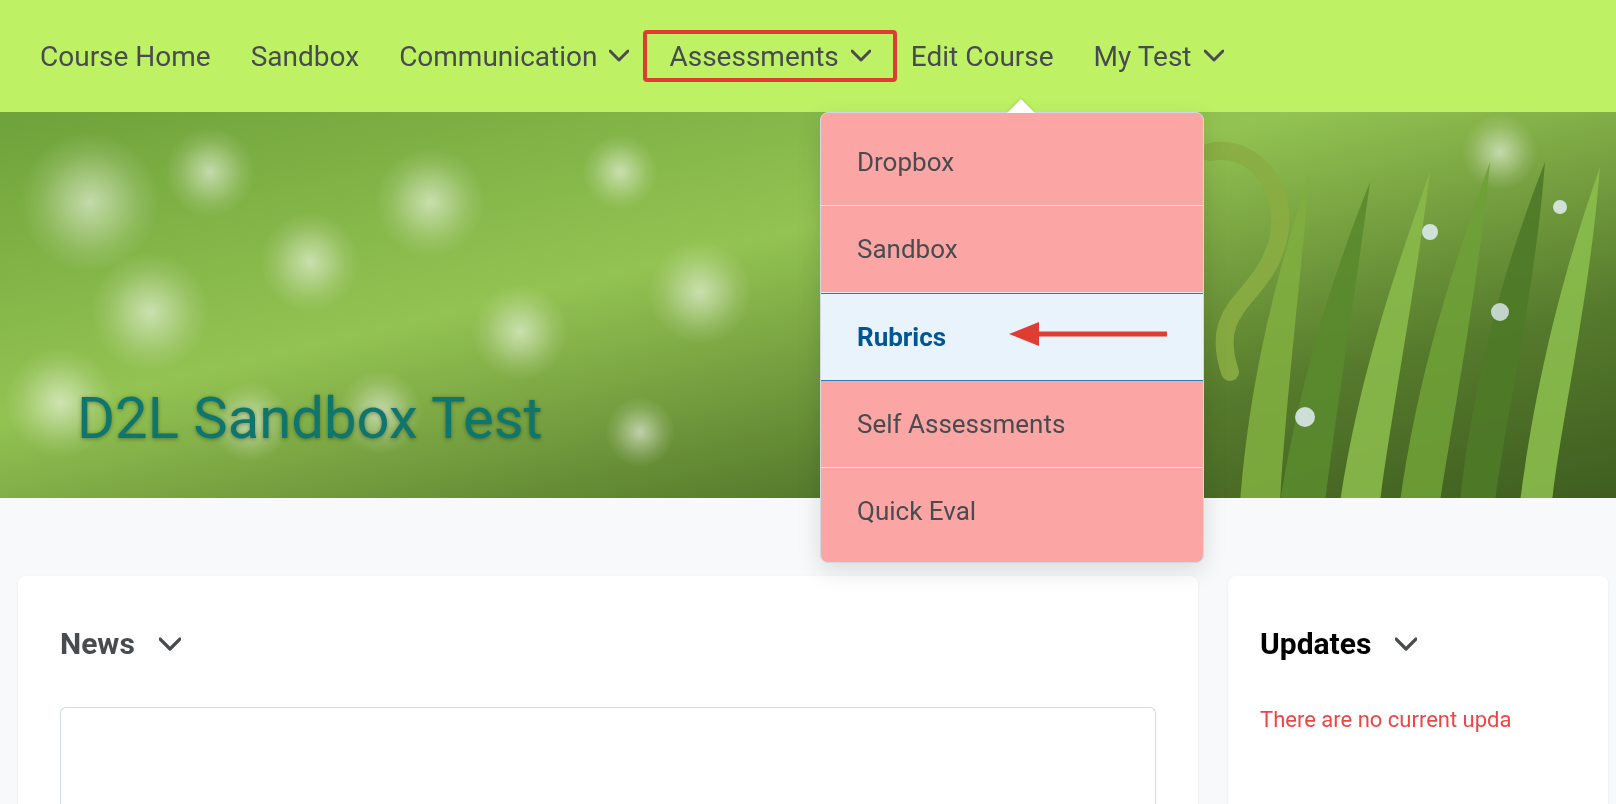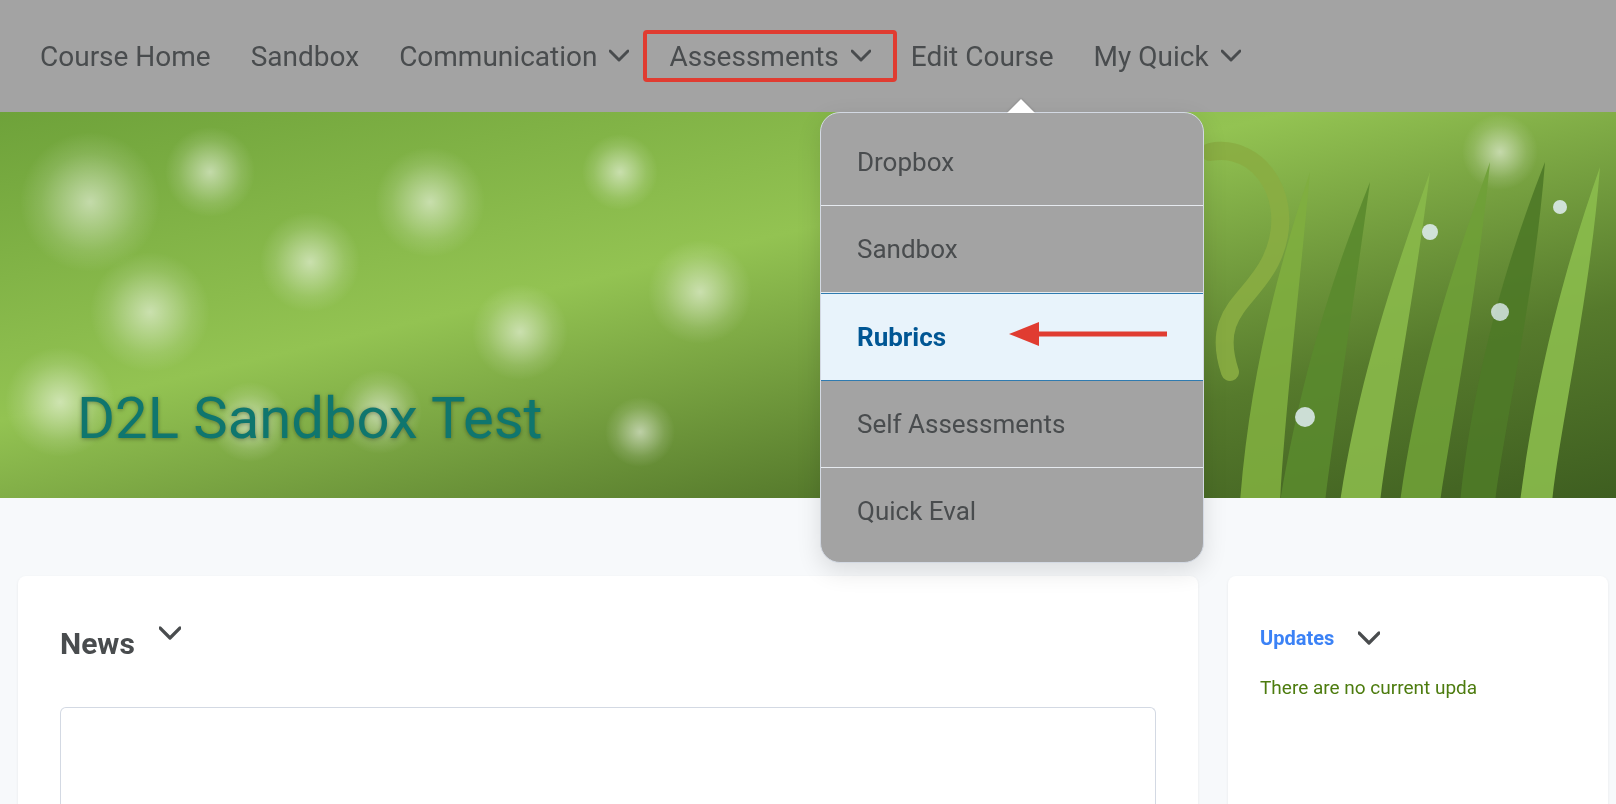--- a/index.html
+++ b/index.html
@@ -1,34 +1,34 @@
 <!DOCTYPE html>
 <html><head>
 <meta charset="utf-8">
 <style>
   * { margin:0; padding:0; box-sizing:border-box; }
   body { font-family: -apple-system, BlinkMacSystemFont, "Segoe UI", Roboto, Arial, sans-serif; color:#494c4e; background:#f7f9fb; width:1616px; overflow:hidden; }
-  .navbar { display:flex; align-items:center; height:112px; background:#a3a3a3; padding:12px 20px; position:relative; z-index:1; }
+  .navbar { display:flex; align-items:center; height:112px; background:#bef264; padding:12px 20px; position:relative; z-index:1; }
   .nav-item { display:flex; align-items:center; font-size:28px; color:#494c4e; padding:0 20px; height:100%; cursor:pointer; white-space:nowrap; font-weight:400; }
   .nav-item .chev { margin-left:12px; display:flex; align-items:center; }
   .nav-item.highlighted { position:relative;text-align:center; }
   .nav-item.highlighted::before { content:""; position:absolute; left:-6px; top:18px; right:-6px; bottom:18px; border:4px solid #e03c31; border-radius:4px; pointer-events:none; }
   .banner { position:relative; height:386px; width:100%; overflow:hidden; }
   .banner-bg { position:absolute; inset:0; }
   .banner-title { position:absolute; left:77px; bottom:46px; color:#0f766e; font-size:58px; font-weight:400; text-shadow:0 1px 4px rgba(0,0,0,0.35); }
   .content-area { display:flex; gap:30px; padding:78px 0 0 0; }
   .news-card { margin-left:18px; width:1180px; background:#fff; border-radius:8px; padding:50px 42px 30px 42px; box-shadow:0 1px 3px rgba(0,0,0,0.07); }
-  .news-card .card-title { font-size:30px; font-weight:700; color:#494c4e; display:flex; align-items:flex-start; }
+  .news-card .card-title { font-size:30px; font-weight:700; color:#494c4e; display:flex; align-items:center; }
   .news-card .card-title .chev { margin-left:24px; display:flex; align-items:center; }
   .news-inner { margin-top:46px; height:100px; border:1px solid #d3d9e3; border-radius:6px 6px 0 0; border-bottom:none; }
   .updates-card { width:380px; background:#fff; border-radius:8px; padding:50px 32px 30px 32px; box-shadow:0 1px 3px rgba(0,0,0,0.07); }
-  .updates-card .card-title { font-size:20px; font-weight:700; color:#3b82f6; display:flex; align-items:center; }
+  .updates-card .card-title { font-size:30px; font-weight:700; color:#000000; display:flex; align-items:center; }
   .updates-card .card-title .chev { margin-left:24px; display:flex; align-items:center; }
-  .updates-body { margin-top:26px; font-size:19px; color:#4d7c0f; white-space:nowrap; overflow:hidden; }
-  .dropdown { position:absolute; top:112px; left:820px; width:384px; background:#a3a3a3; border:1px solid #d3d9e3; border-radius:20px; box-shadow:0 8px 24px rgba(0,0,0,0.12); z-index:10; padding:6px 0 8px 0; }
+  .updates-body { margin-top:46px; font-size:22px; color:#ef4444; white-space:nowrap; overflow:hidden; }
+  .dropdown { position:absolute; top:112px; left:820px; width:384px; background:#fca5a5; border:1px solid #d3d9e3; border-radius:8px; box-shadow:0 8px 24px rgba(0,0,0,0.12); z-index:10; padding:6px 0 8px 0; }
   .dropdown::before { content:""; position:absolute; top:-14px; left:186px; width:0; height:0; border-left:14px solid transparent; border-right:14px solid transparent; border-bottom:14px solid #fff; filter:drop-shadow(0 -1px 1px rgba(0,0,0,0.12)); }
   .dropdown .dd-item { padding:28px 36px; font-size:26px; color:#494c4e; border-bottom:1px solid #e6eaef; cursor:pointer; position:relative; }
   .dropdown .dd-item:last-child { border-bottom:none; }
   .dropdown .dd-item.active { background:#e8f3fb; color:#005694; border-top:1px solid #2f7bb0; border-bottom:1px solid #2f7bb0;font-weight:bold; }
   .arrow-annot { position:absolute; right:34px; top:50%; transform:translateY(-50%); }
 </style>
 </head>
 <body>
 
 <nav class="navbar">
@@ -51,21 +51,21 @@
     <span class="chev">
       <svg width="20" height="14" viewBox="0 0 20 14">
           <path d="M1 2 L10 11 L19 2" stroke="#494c4e" stroke-width="3" fill="none" stroke-linecap="round" stroke-linejoin="round"></path>
         </svg>
     </span>
   </div>
   <div class="nav-item">
     <span>Edit Course</span>
   </div>
   <div class="nav-item">
-    <span>My Quick</span>
+    <span>My Test</span>
     <span class="chev">
       <svg width="20" height="14" viewBox="0 0 20 14">
           <path d="M1 2 L10 11 L19 2" stroke="#494c4e" stroke-width="3" fill="none" stroke-linecap="round" stroke-linejoin="round"></path>
         </svg>
     </span>
   </div>
 </nav>
 
 <div class="banner">
   <svg class="banner-bg" viewBox="0 0 1616 386" preserveAspectRatio="xMidYMid slice">

